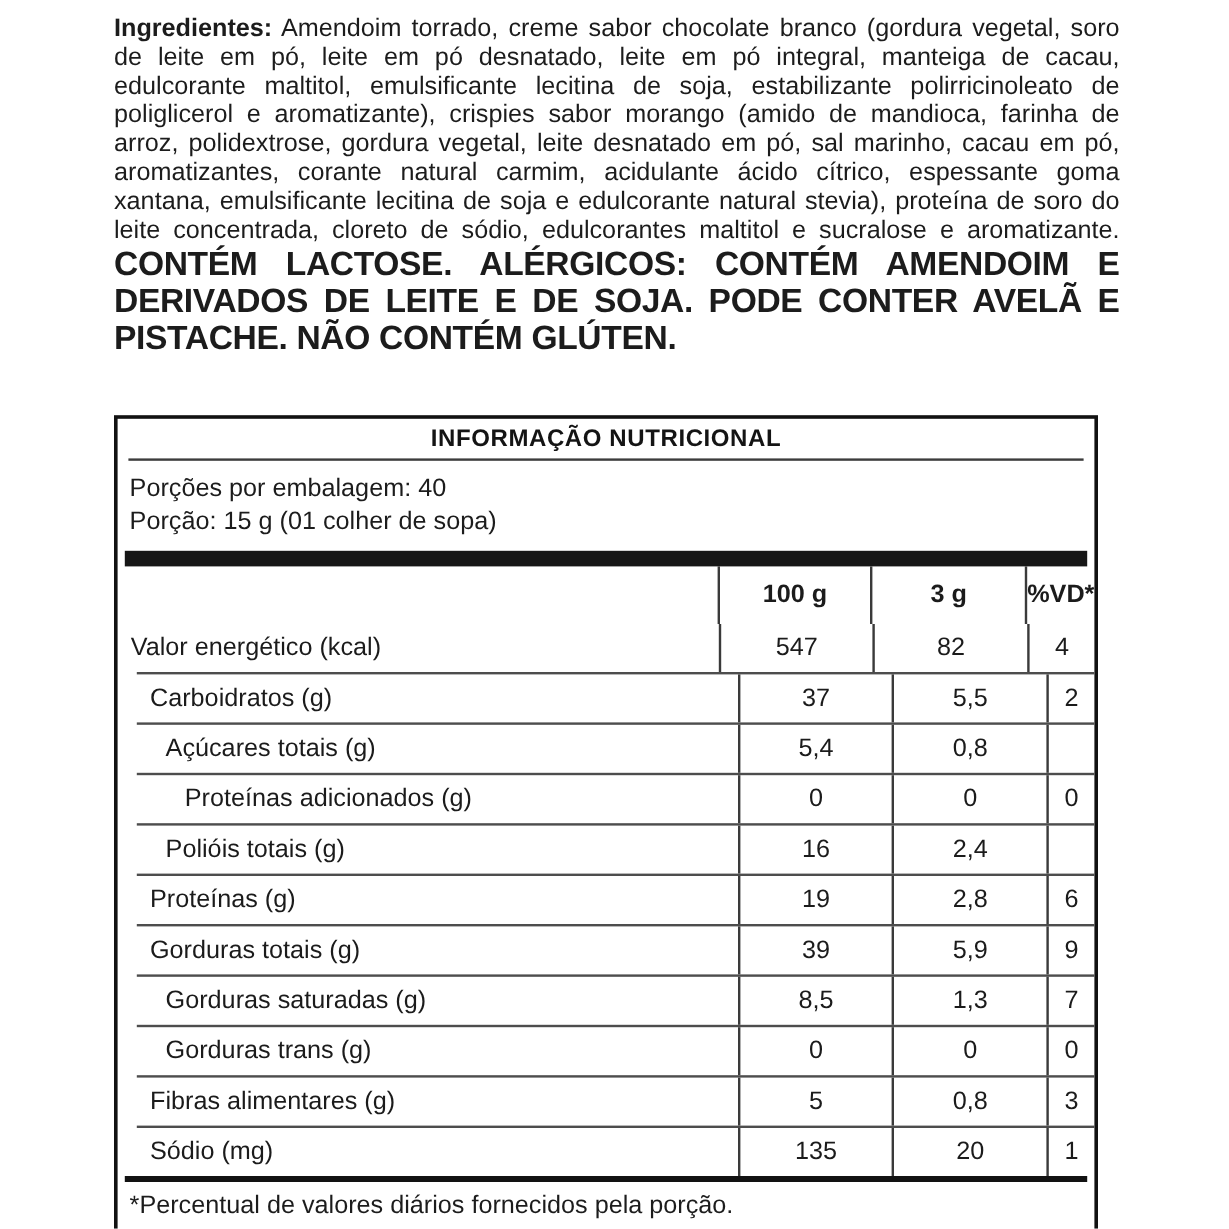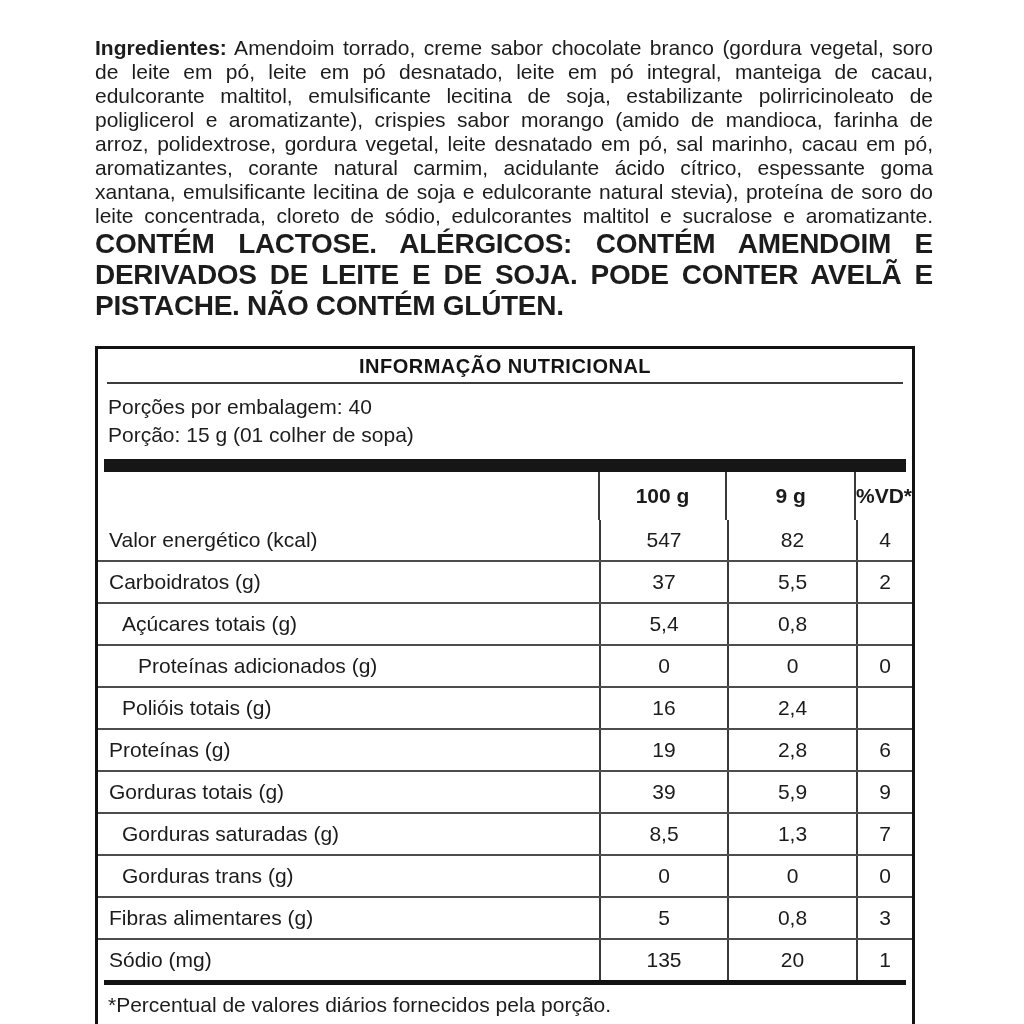--- a/index.html
+++ b/index.html
@@ -14,21 +14,21 @@
     width: 1024px;
     height: 1024px;
     background: #ffffff;
     overflow: hidden;
   }
 
   
   .ingredients {
     position: absolute;
     left: 95px;
-    top: 36px;
+    top: 12px;
     width: 838px;
     font-size: 21px;
     line-height: 24px;
     text-align: justify;
     color: #1c1c1c;
     margin: 0;
   }
   .ing-label { font-weight: 700; }
   .allergen {
     font-weight: 700;
@@ -75,21 +75,21 @@
   .nt-row {
     display: flex;
     align-items: center;
     height: 40px;
   }
   .nt-header-row {
     height: 48px;
     font-weight: 700;
     align-items: center;
   }
-  .nt-row + .nt-row { border-top: 2px solid #4d4d4d; }
+  .nt-row + .nt-row { border-top: 2px solid #4d4d4d; margin-left: 16px; }
 
   .cell {
     box-sizing: border-box;
     font-size: 21px;
     height: 100%;
     display: flex;
     align-items: center;
   }
   .c0 { width: 501px; padding-left: 11px; justify-content: flex-start; }
   .c0.indent1 { padding-left: 24px; text-align: right; }
@@ -126,21 +126,21 @@
     <div class="nt-servings">
       <div>Porções por embalagem: 40</div>
       <div>Porção: 15 g (01 colher de sopa)</div>
     </div>
 
     <div class="nt-bar"></div>
 
     <div class="nt-row nt-header-row">
       <div class="cell c0"></div>
       <div class="cell c1">100 g</div>
-      <div class="cell c2">9 g</div>
+      <div class="cell c2">3 g</div>
       <div class="cell c3">%VD*</div>
     </div>
 
     <div>
         <div class="nt-row">
           <div class="cell c0 indent0">Valor energético (kcal)</div>
           <div class="cell c1">547</div>
           <div class="cell c2">82</div>
           <div class="cell c3">4</div>
         </div>

